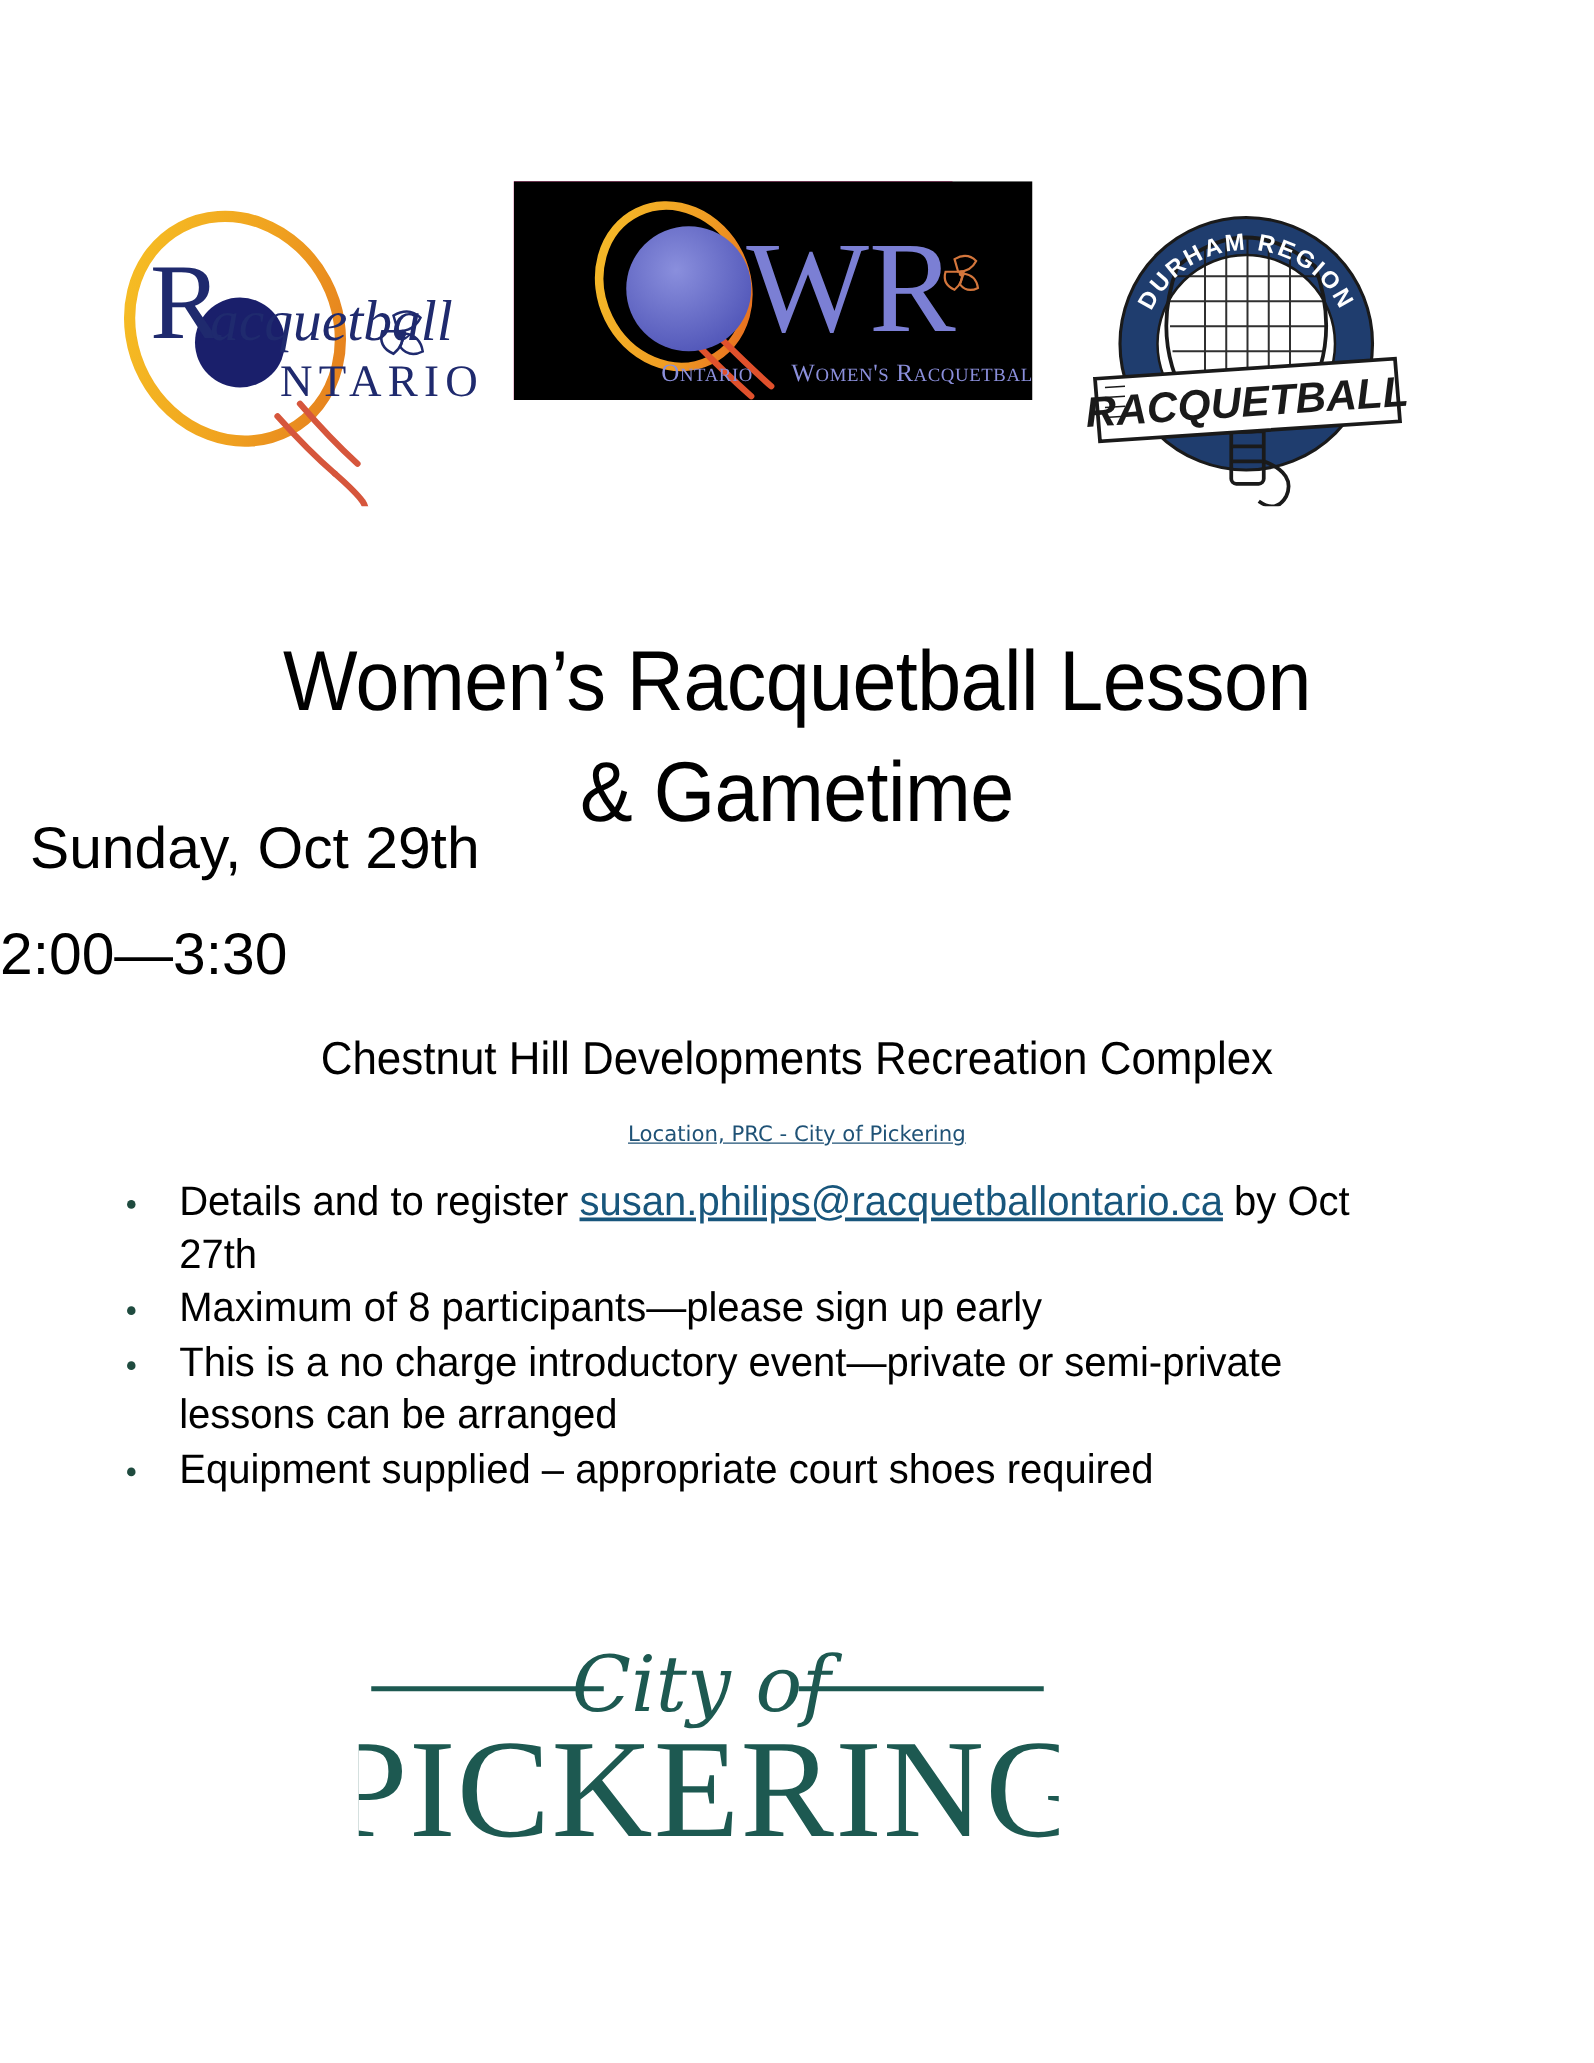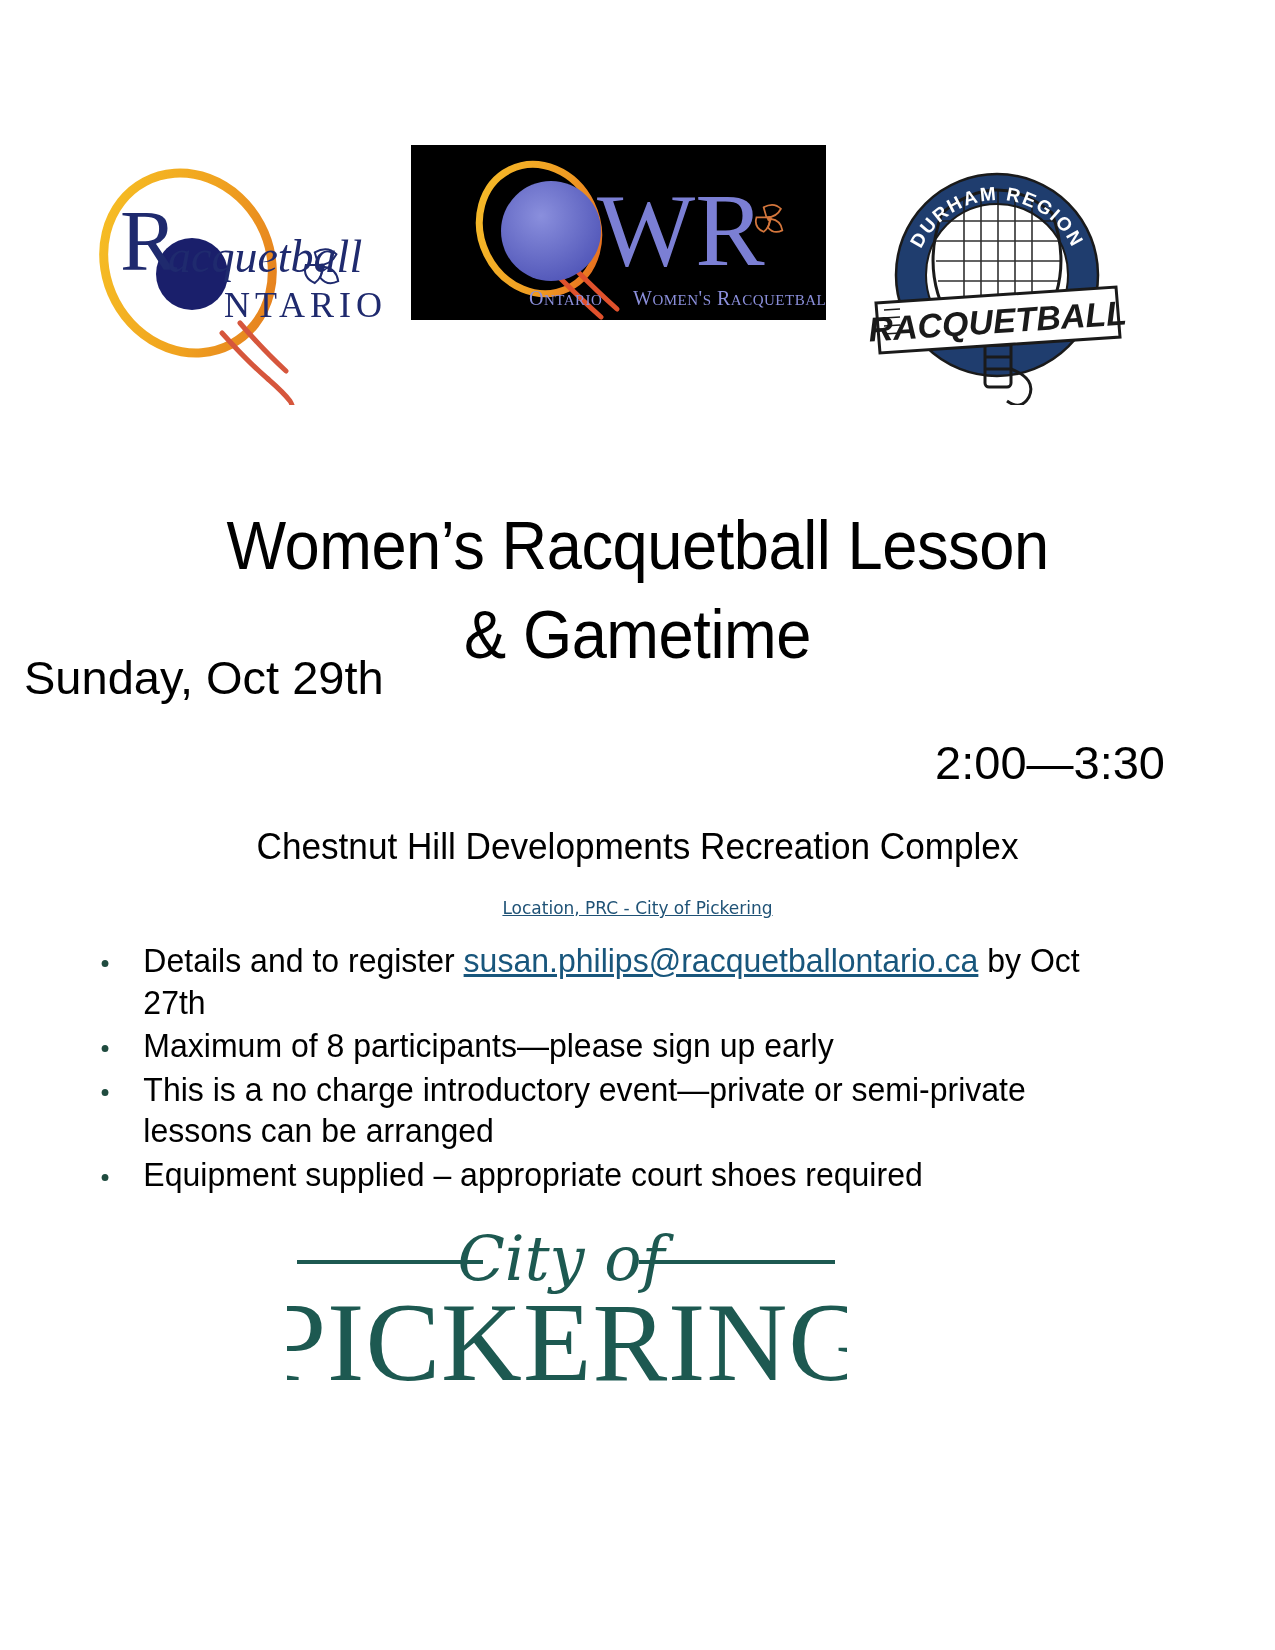--- a/index.html
+++ b/index.html
@@ -82,21 +82,21 @@
     line-height: 1.1;
     font-weight: 400;
     padding-left: 24px;
   }
 
   .subline-time {
     position: absolute;
     top: 737px;
     left: 0;
     width: 1165px;
-    text-align: right;
+    text-align: left;
     font-size: 47px;
     line-height: 1.1;
     font-weight: 400;
   }
 
   .venue {
     position: absolute;
     top: 826px;
     left: 0;
     width: 1275px;
@@ -152,21 +152,21 @@
   }
   .email-link {
     color: #18567c;
     text-decoration: underline;
     cursor: pointer;
   }
 
   
   .pickering {
     position: absolute;
-    top: 1194px;
+    top: 1283px;
     left: 0;
     width: 1134px;
     height: 230px;
   }
   .pickering svg { display:block; margin: 0 auto; }
 </style>
 </head>
 <body>
 
 <div class="logo-row">

